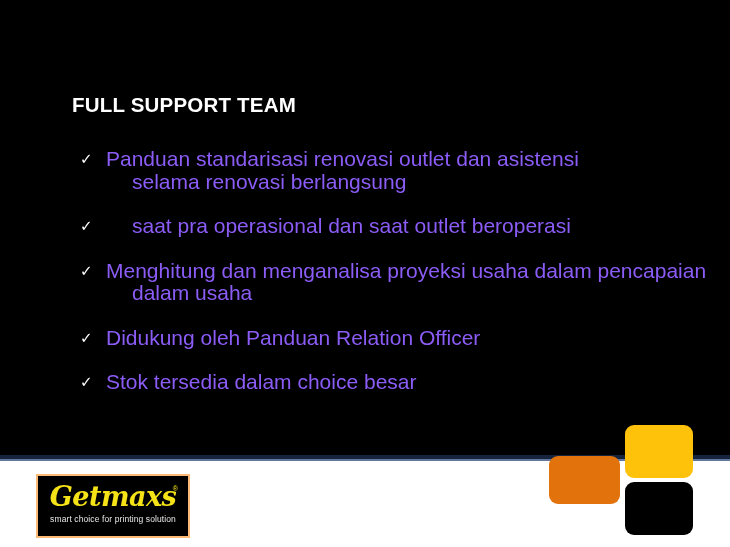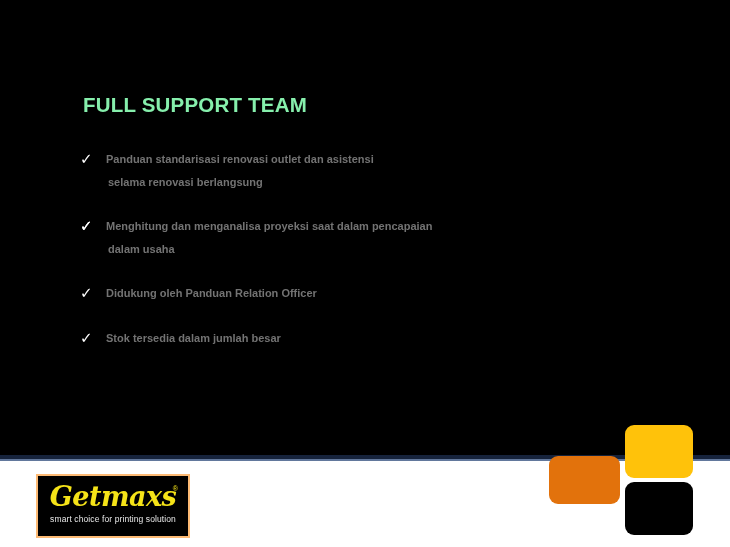--- a/index.html
+++ b/index.html
@@ -13,25 +13,25 @@
     height: 547px;
     background: #000000;
     overflow: hidden;
     font-family: "Liberation Sans", sans-serif;
     -webkit-font-smoothing: antialiased;
   }
 
   
   #slide-title {
     position: absolute;
-    left: 83px;
+    left: 72px;
     top: 93px;
     font-size: 20.5px;
     font-weight: bold;
-    color: #86efac;
+    color: #ffffff;
     letter-spacing: 0.2px;
     white-space: nowrap;
   }
 
   
   #bullet-list {
     position: absolute;
     left: 80px;
     top: 148px;
     width: 600px;
@@ -47,28 +47,29 @@
   .bullet-check {
     position: absolute;
     left: 0px;
     top: 0px;
     font-size: 15px;
     line-height: 22.5px;
     color: #ffffff;
     font-family: "DejaVu Sans", sans-serif;
   }
   .bullet-line {
-    font-size: 11px;
+    font-size: 21px;
     line-height: 22.5px;
-    color: #737373;
-    font-weight: bold;
+    color: #8b5cf6;
+    font-weight: normal;
     white-space: nowrap;
   }
   .bullet-line.cont {
     padding-left: 2px;
+    margin-left: 24px;
   }
   
   .text-caret {
     display: inline-block;
     width: 1px;
     height: 17px;
     background: #ffffff;
     vertical-align: -3px;
     margin-left: 0px;
   }
@@ -184,36 +185,37 @@
   <div id="bullet-list">
 
     <div class="bullet-item">
       <span class="bullet-check">✓</span>
       <div class="bullet-line">Panduan standarisasi renovasi outlet dan asistensi</div>
       <div class="bullet-line cont">selama renovasi berlangsung</div>
     </div>
 
     <div class="bullet-item">
       <span class="bullet-check">✓</span>
-    </div>
-
-    <div class="bullet-item">
-      <span class="bullet-check">✓</span>
-      <div class="bullet-line">Menghitung dan menganalisa proyeksi saat dalam pencapaian</div>
+      <div class="bullet-line cont">saat pra operasional dan saat outlet beroperasi</div>
+    </div>
+
+    <div class="bullet-item">
+      <span class="bullet-check">✓</span>
+      <div class="bullet-line">Menghitung dan menganalisa proyeksi usaha dalam pencapaian</div>
       <div class="bullet-line cont">dalam usaha</div>
     </div>
 
     <div class="bullet-item">
       <span class="bullet-check">✓</span>
       <div class="bullet-line">Didukung oleh Panduan Relation Officer</div>
     </div>
 
     <div class="bullet-item">
       <span class="bullet-check">✓</span>
-      <div class="bullet-line">Stok tersedia dalam jumlah besar</div>
+      <div class="bullet-line">Stok tersedia dalam choice besar</div>
     </div>
 
   </div>
 
   <div id="footer-band" style="background: rgb(255, 255, 255);"></div>
   <div id="footer-divider" style="background: rgb(22, 35, 60);"></div>
   <div id="footer-divider-light" style="background: rgb(98, 120, 156);"></div>
 
   <div id="logo-box" style="background: rgb(0, 0, 0);">
     <div id="logo-wordmark" style="color: rgb(245, 227, 24);">Getmaxs</div>

